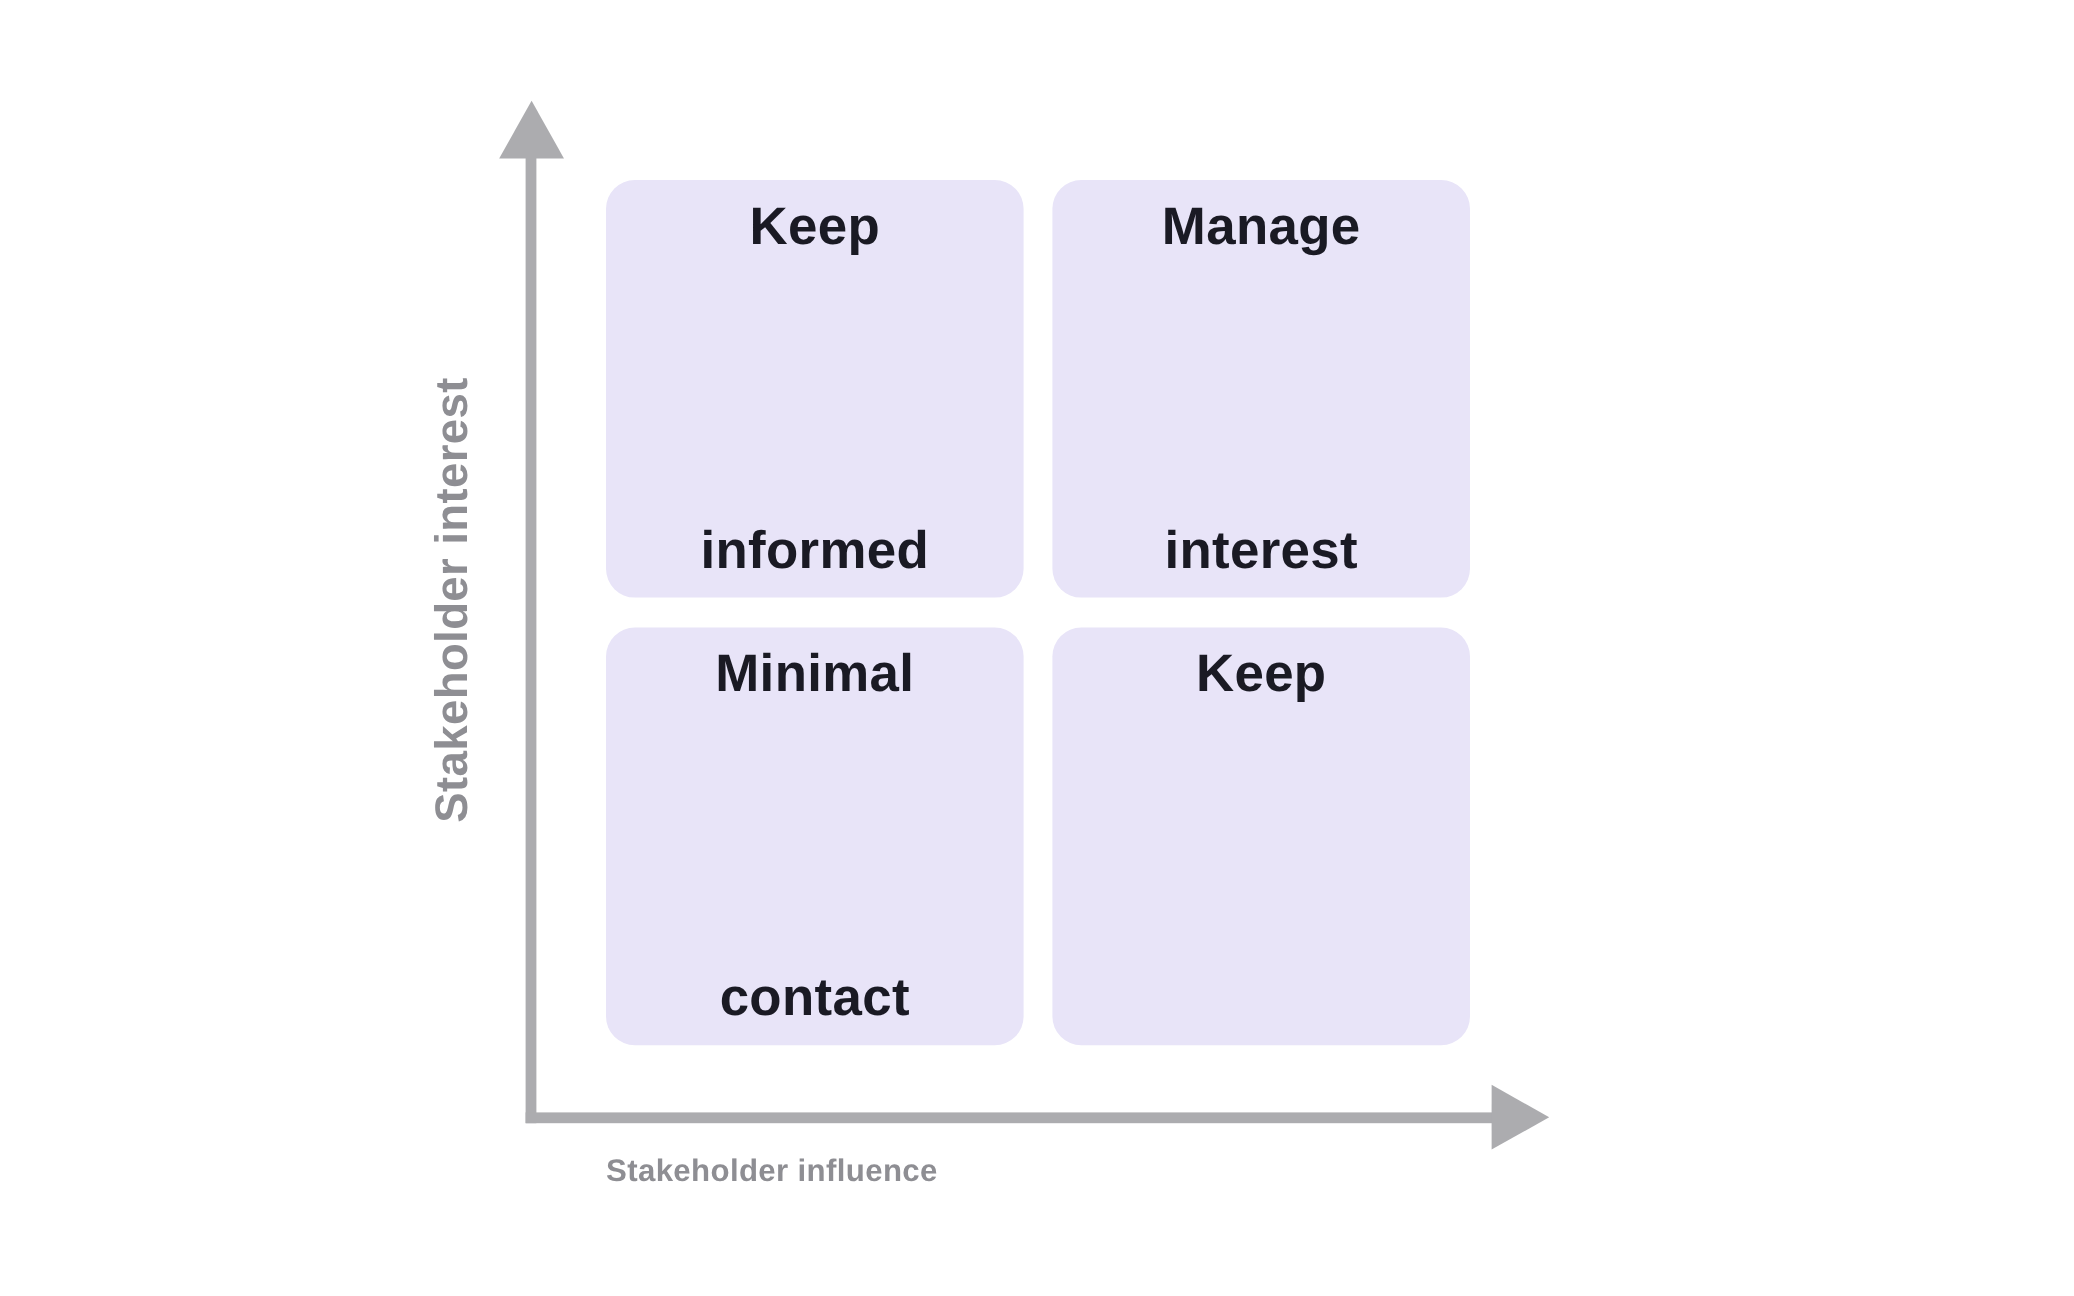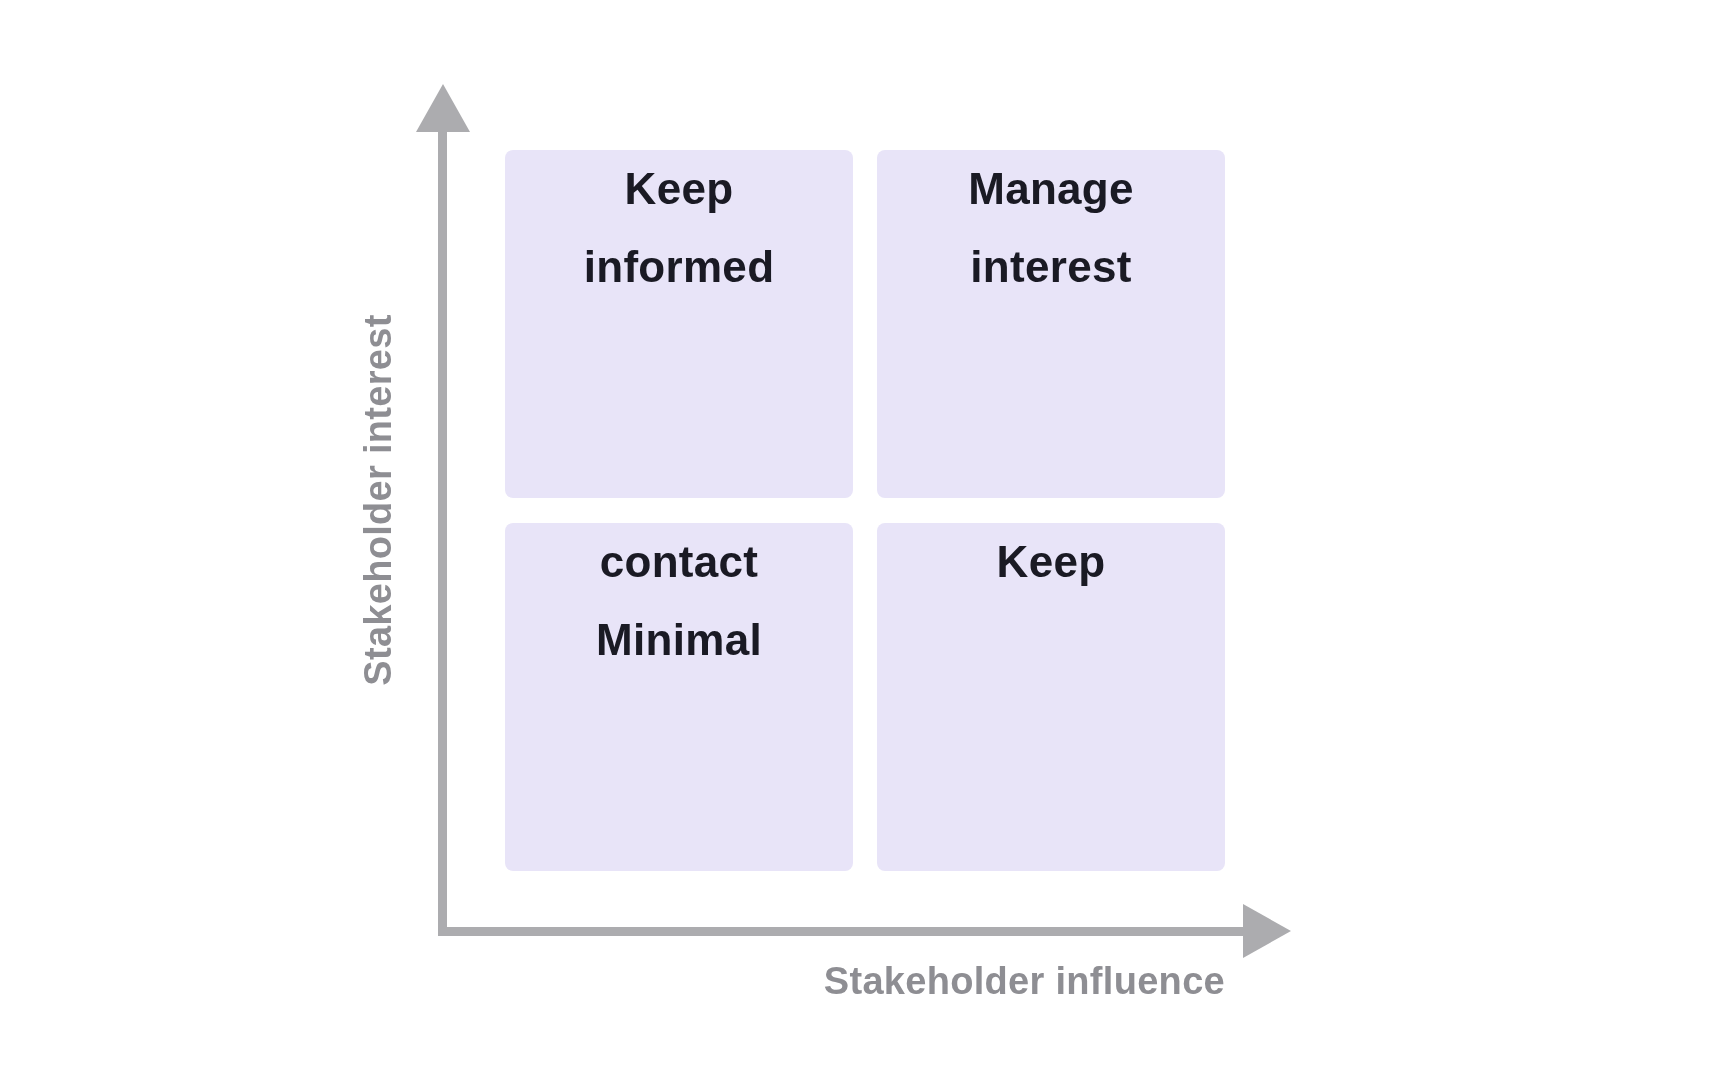--- a/index.html
+++ b/index.html
@@ -53,22 +53,22 @@
     border-bottom: 27px solid transparent;
     border-left: 48px solid var(--axis, #acacaf);
   }
 
   
   .x-axis-label {
     position: absolute;
     left: 505px;
     top: 960px;
     width: 720px;
-    text-align: right;
-    font-size: 38px;
+    text-align: left;
+    font-size: 26px;
     font-weight: 700;
     color: var(--axis-label, #8e8e93);
     letter-spacing: 0.3px;
   }
   .y-axis-label {
     position: absolute;
     left: 378px;
     top: 500px;
     transform: translate(-50%, -50%) rotate(-90deg);
     white-space: nowrap;
@@ -84,24 +84,24 @@
     left: 505px;
     top: 150px;
     display: grid;
     grid-template-columns: 348px 348px;
     grid-template-rows: 348px 348px;
     column-gap: 24px;
     row-gap: 25px;
   }
   .quadrant {
     background: var(--quadrant-fill, #e8e4f8);
-    border-radius: 8px;
+    border-radius: 24px;
     display: flex;
     flex-direction: column;
-    justify-content: flex-start;
+    justify-content: space-between;
     align-items: center;
   }
   .quadrant-line {
     font-size: 44px;
     font-weight: 700;
     line-height: 78px;
     color: var(--quadrant-text, #1a1a24);
     text-align: center;
     letter-spacing: 0.3px;
   }
@@ -126,22 +126,22 @@
       <div class="quadrant-line">Keep</div>
       <div class="quadrant-line">informed</div>
     </div>
 
     <div class="quadrant">
       <div class="quadrant-line">Manage</div>
       <div class="quadrant-line">interest</div>
     </div>
 
     <div class="quadrant">
+      <div class="quadrant-line">Minimal</div>
       <div class="quadrant-line">contact</div>
-      <div class="quadrant-line">Minimal</div>
     </div>
 
     <div class="quadrant">
       <div class="quadrant-line">Keep</div>
     </div>
 
   </div>
 </div>
 
 </body></html>

